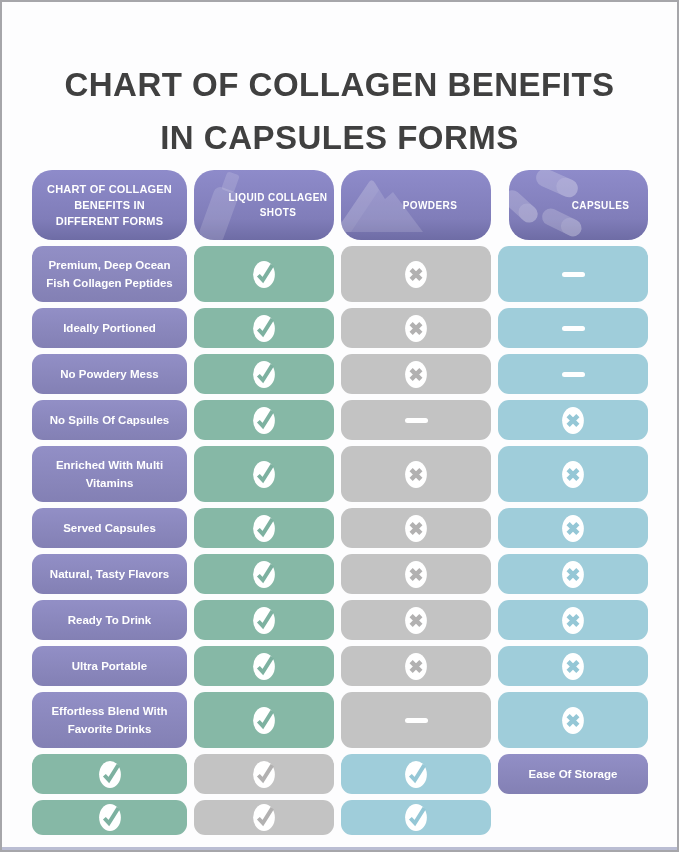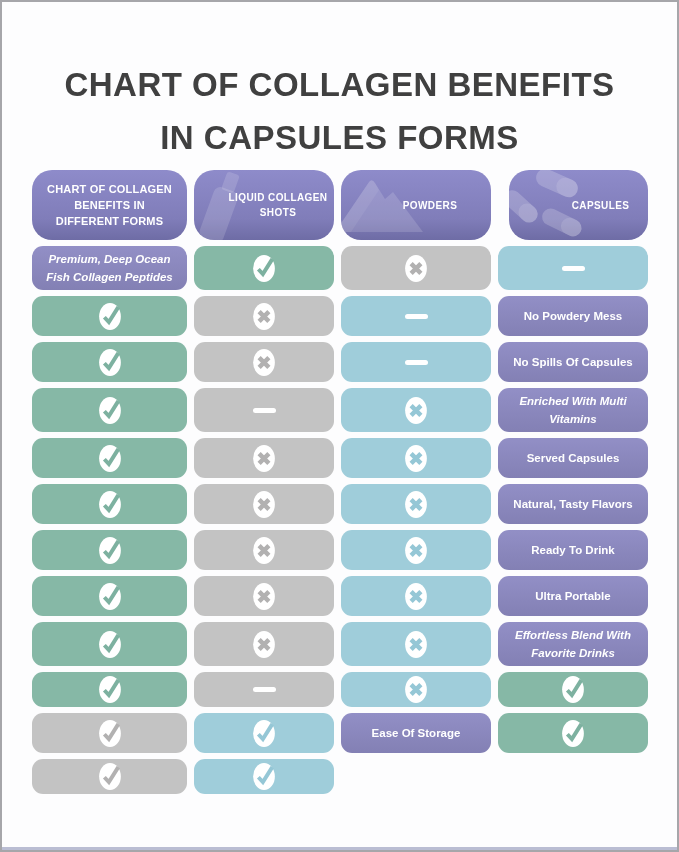--- a/index.html
+++ b/index.html
@@ -47,21 +47,21 @@
   .colhead .hlabel{position:relative;font-size:10px;line-height:15px;letter-spacing:.4px;z-index:1;}
   .colhead.liquid{padding-left:28px;}
   .colhead.powder{padding-left:28px;text-align:right;}
   .colhead.capsule{padding-left:44px;margin-left:11px;}
   .hicon{position:absolute;left:0;top:0;height:100%;}
   .rowlabel{
     background:linear-gradient(180deg,#928fc6,#8380b4);
     font-size:11.5px;line-height:18px;padding:0 6px;
   }
   .short{height:40px;}
-  .tall{height:44px;font-style:italic;}
+  .tall{height:56px;}
   .value.col-liquid{background:#86b8a6;color:#7db1a0;}
   .value.col-powder{background:#c3c3c3;color:#b2b1b1;}
   .value.col-capsule{background:#9fcdda;color:#95c7d6;}
   .dash{width:23px;height:5px;border-radius:2.5px;background:#fff;}
   .mark{display:block;}
 </style>
 </head>
 <body>
 
 <div class="page">
@@ -120,20 +120,21 @@
       </div>
       <div class="cell value col-powder">
         <svg class="mark" viewBox="0 0 40 46" width="30" height="35">
             <ellipse cx="20" cy="23" rx="14.5" ry="18" fill="#fff"></ellipse>
             <path d="M13.5 16.5 L26.5 29.5 M26.5 16.5 L13.5 29.5" fill="none" stroke="currentColor" stroke-width="6"></path>
           </svg>
       </div>
       <div class="cell value col-capsule">
         <div class="dash"></div>
       </div>
+      <div class="cell rowlabel short">Ideally Portioned</div>
       <div class="cell value col-liquid">
         <svg class="mark" viewBox="0 0 40 46" width="30" height="35">
             <ellipse cx="20" cy="23" rx="14.5" ry="18" fill="#fff"></ellipse>
             <path d="M12.5 24 L18.5 30.5 L31 10.5" fill="none" stroke="currentColor" stroke-width="5.2"></path>
           </svg>
       </div>
       <div class="cell value col-powder">
         <svg class="mark" viewBox="0 0 40 46" width="30" height="35">
             <ellipse cx="20" cy="23" rx="14.5" ry="18" fill="#fff"></ellipse>
             <path d="M13.5 16.5 L26.5 29.5 M26.5 16.5 L13.5 29.5" fill="none" stroke="currentColor" stroke-width="6"></path>

